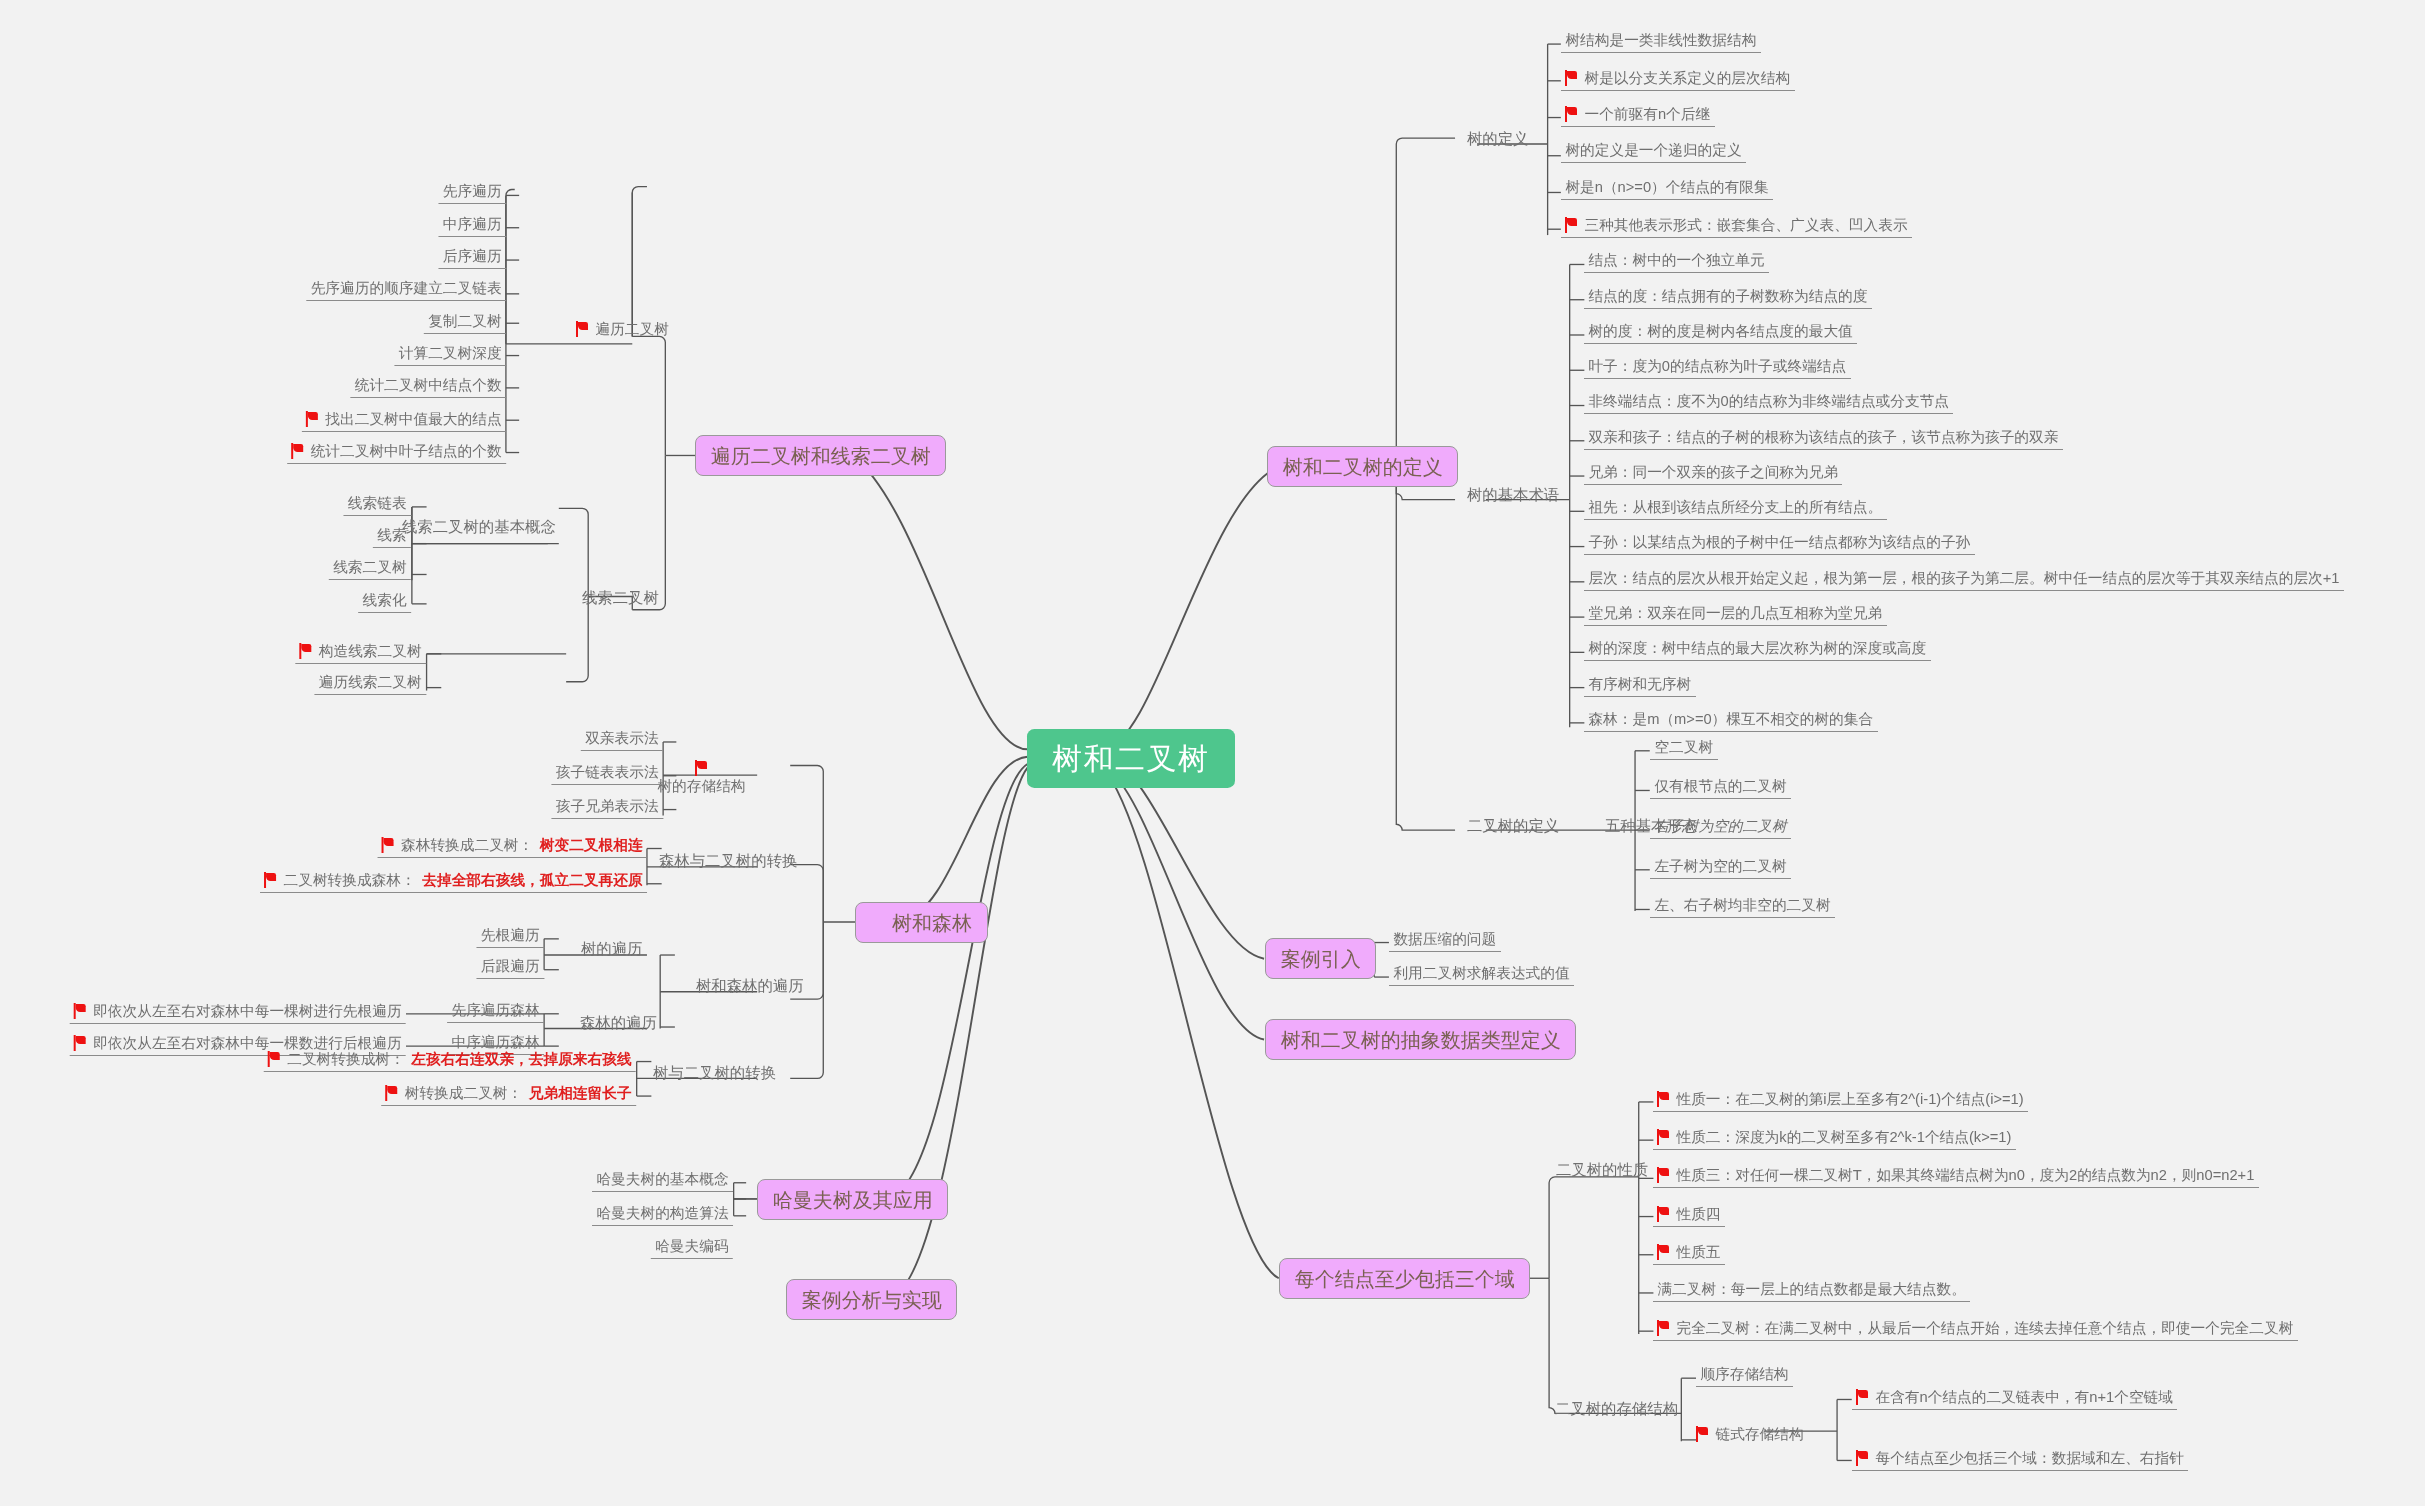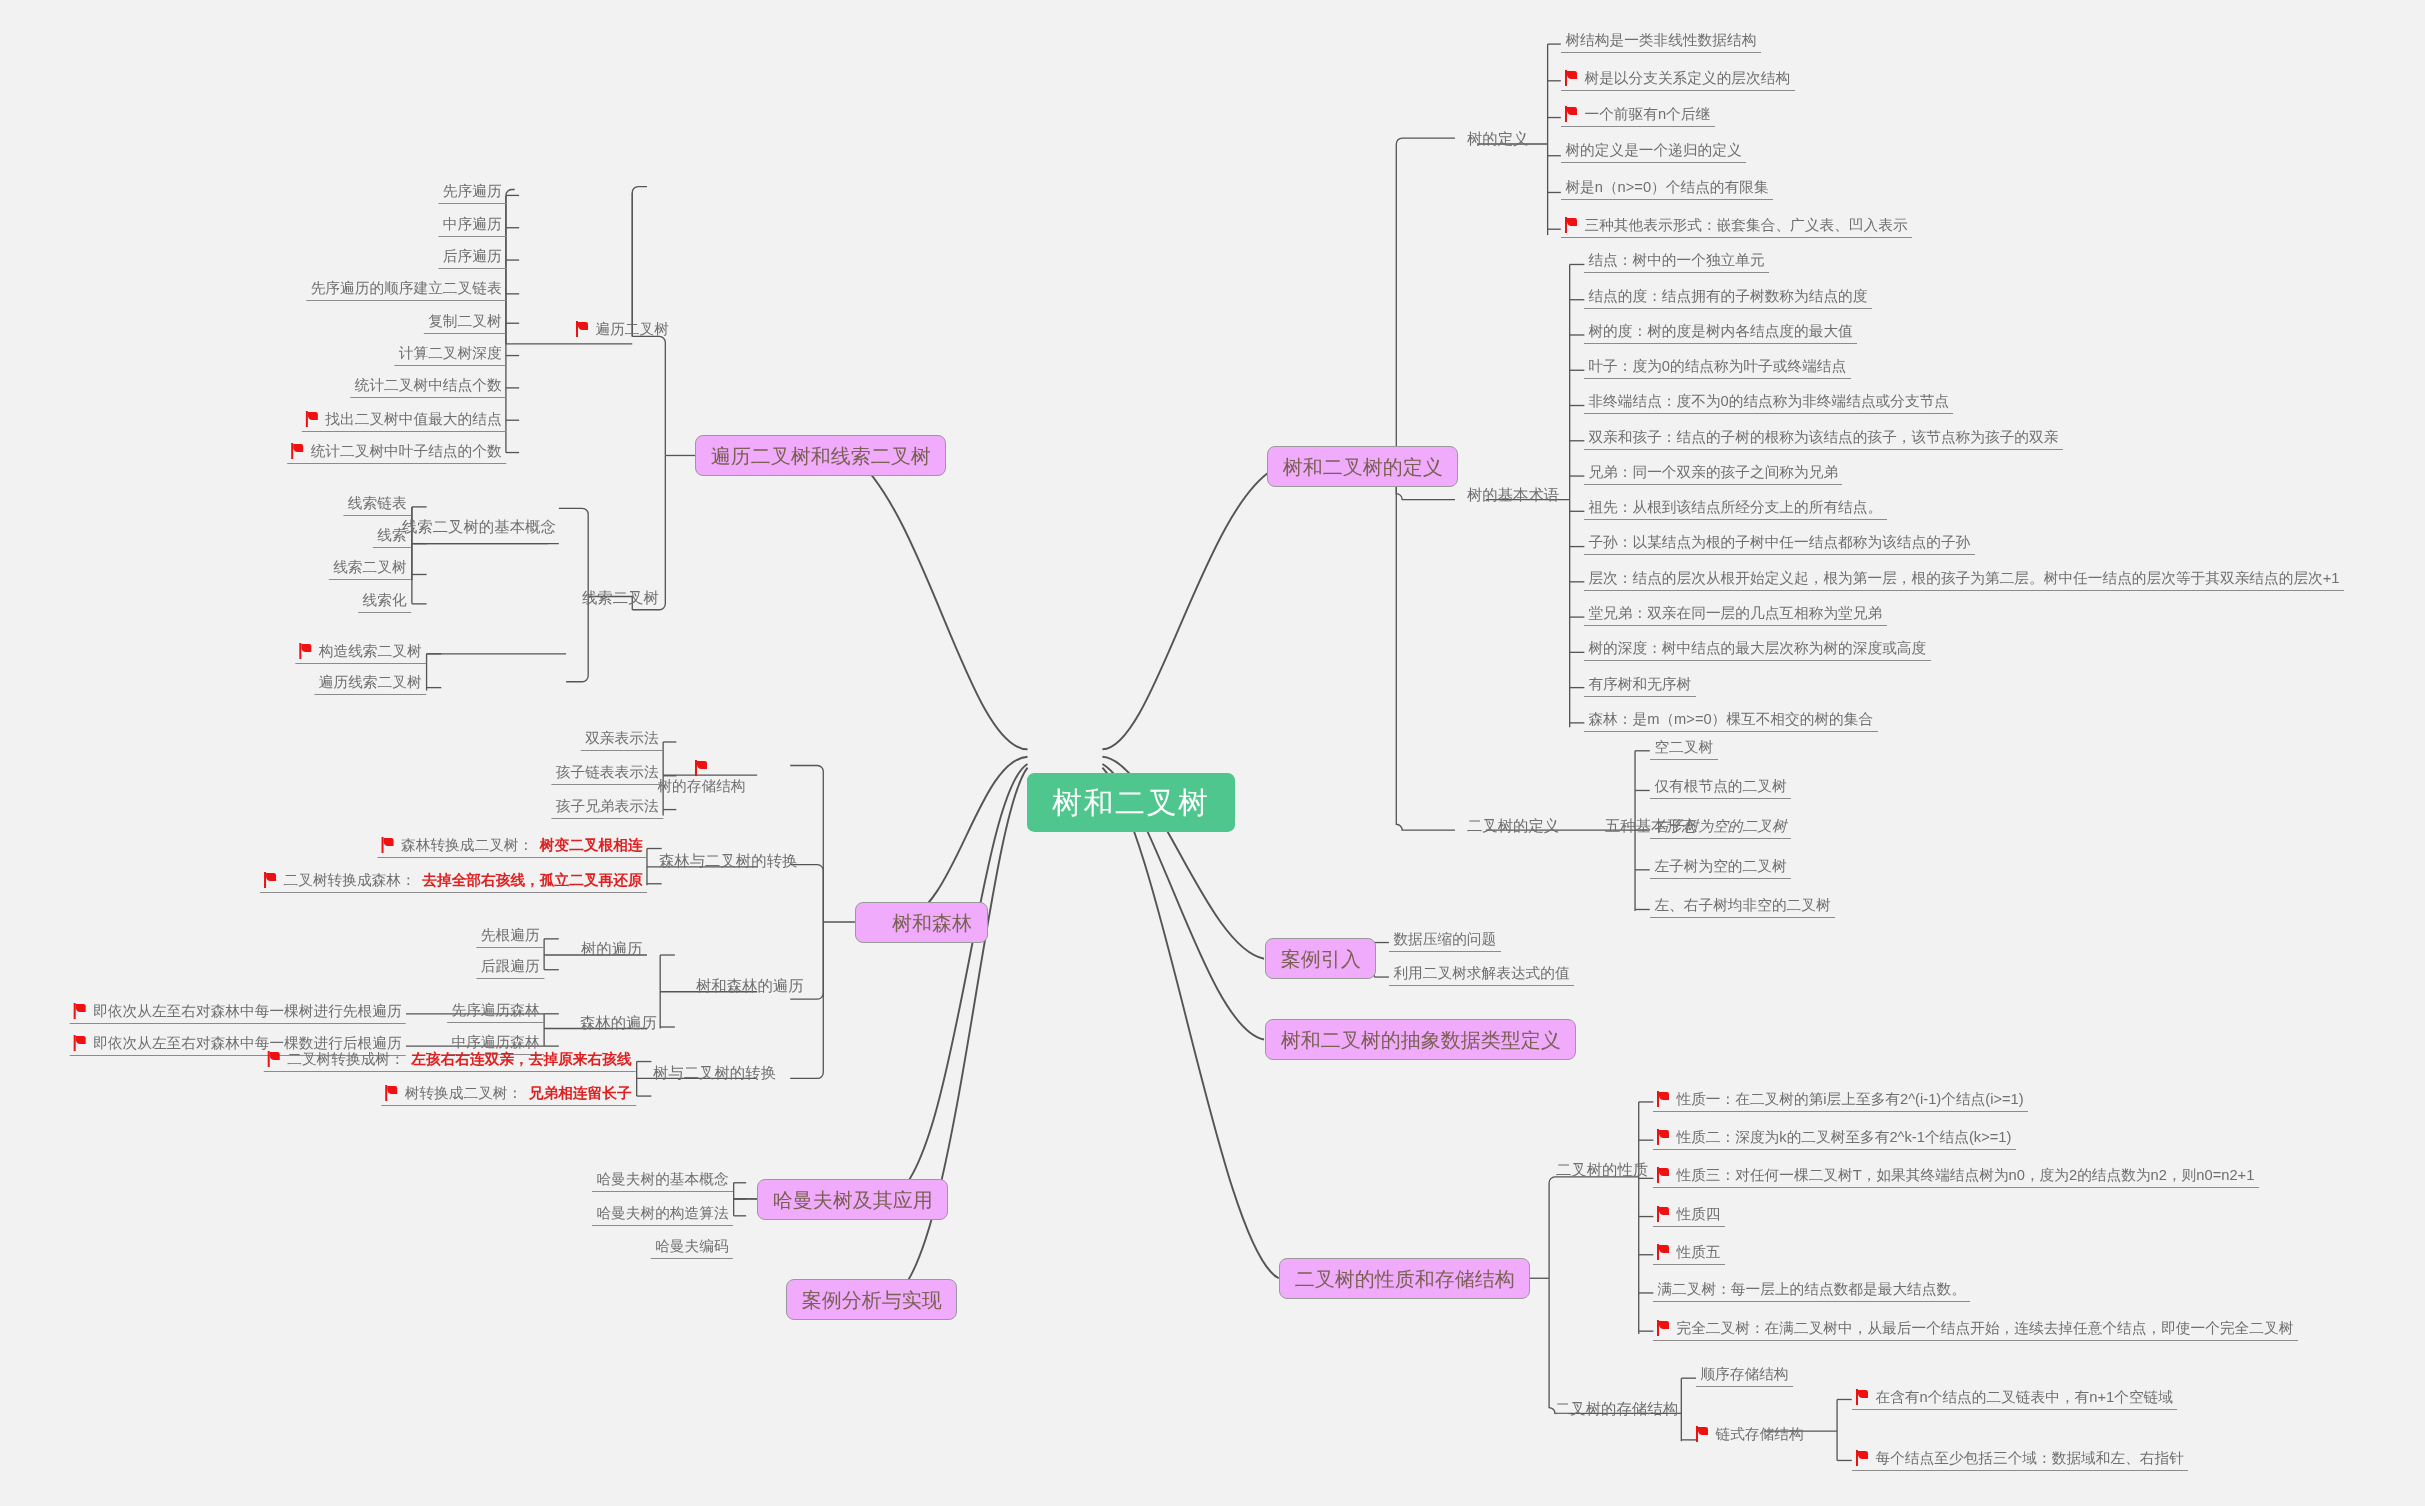--- a/index.html
+++ b/index.html
@@ -225,31 +225,31 @@
       <path d="M2288,1876 H2308"></path>
       <path d="M2288,1960 H2308"></path>
 
       <path d="M2500,1905 V1988"></path>
       <path d="M2500,1948 H2400"></path>
       <path d="M2500,1905 H2520"></path>
       <path d="M2500,1988 H2520"></path>
     </g>
   </svg>
 
-  <div class="node root" style="left:1027px;top:729px;margin-top:44px;">树和二叉树</div>
+  <div class="node root" style="left:1027px;top:729px;">树和二叉树</div>
 
   <div class="node branch" style="left:695px;top:435px;">遍历二叉树和线索二叉树</div>
   <div class="node branch" style="left:855px;top:902px;padding-left:36px;">树和森林</div>
   <div class="node branch" style="left:757px;top:1179px;">哈曼夫树及其应用</div>
   <div class="node branch" style="left:786px;top:1279px;">案例分析与实现</div>
 
   <div class="node branch" style="left:1267px;top:446px;">树和二叉树的定义</div>
   <div class="node branch" style="left:1265px;top:938px;">案例引入</div>
   <div class="node branch" style="left:1265px;top:1019px;">树和二叉树的抽象数据类型定义</div>
-  <div class="node branch" style="left:1279px;top:1258px;">二叉树的性质和存储结构</div>
+  <div class="node branch" style="left:1279px;top:1258px;">每个结点至少包括三个域</div>
 
   <div class="node lvl2 leaf nr" style="left:572px;top:319px;">
     <span class="flag"></span>
     <span class="tx">遍历二叉树</span>
   </div>
   <div class="node lvl2" style="left:579px;top:588px;">线索二叉树</div>
   <div class="node lvl2" style="left:387px;top:517px;margin-left:12px;">线索二叉树的基本概念</div>
 
   <div class="node lvl2 leaf nr" style="left:653px;top:758px;flex-direction:column;">
     <span class="flag"></span>

